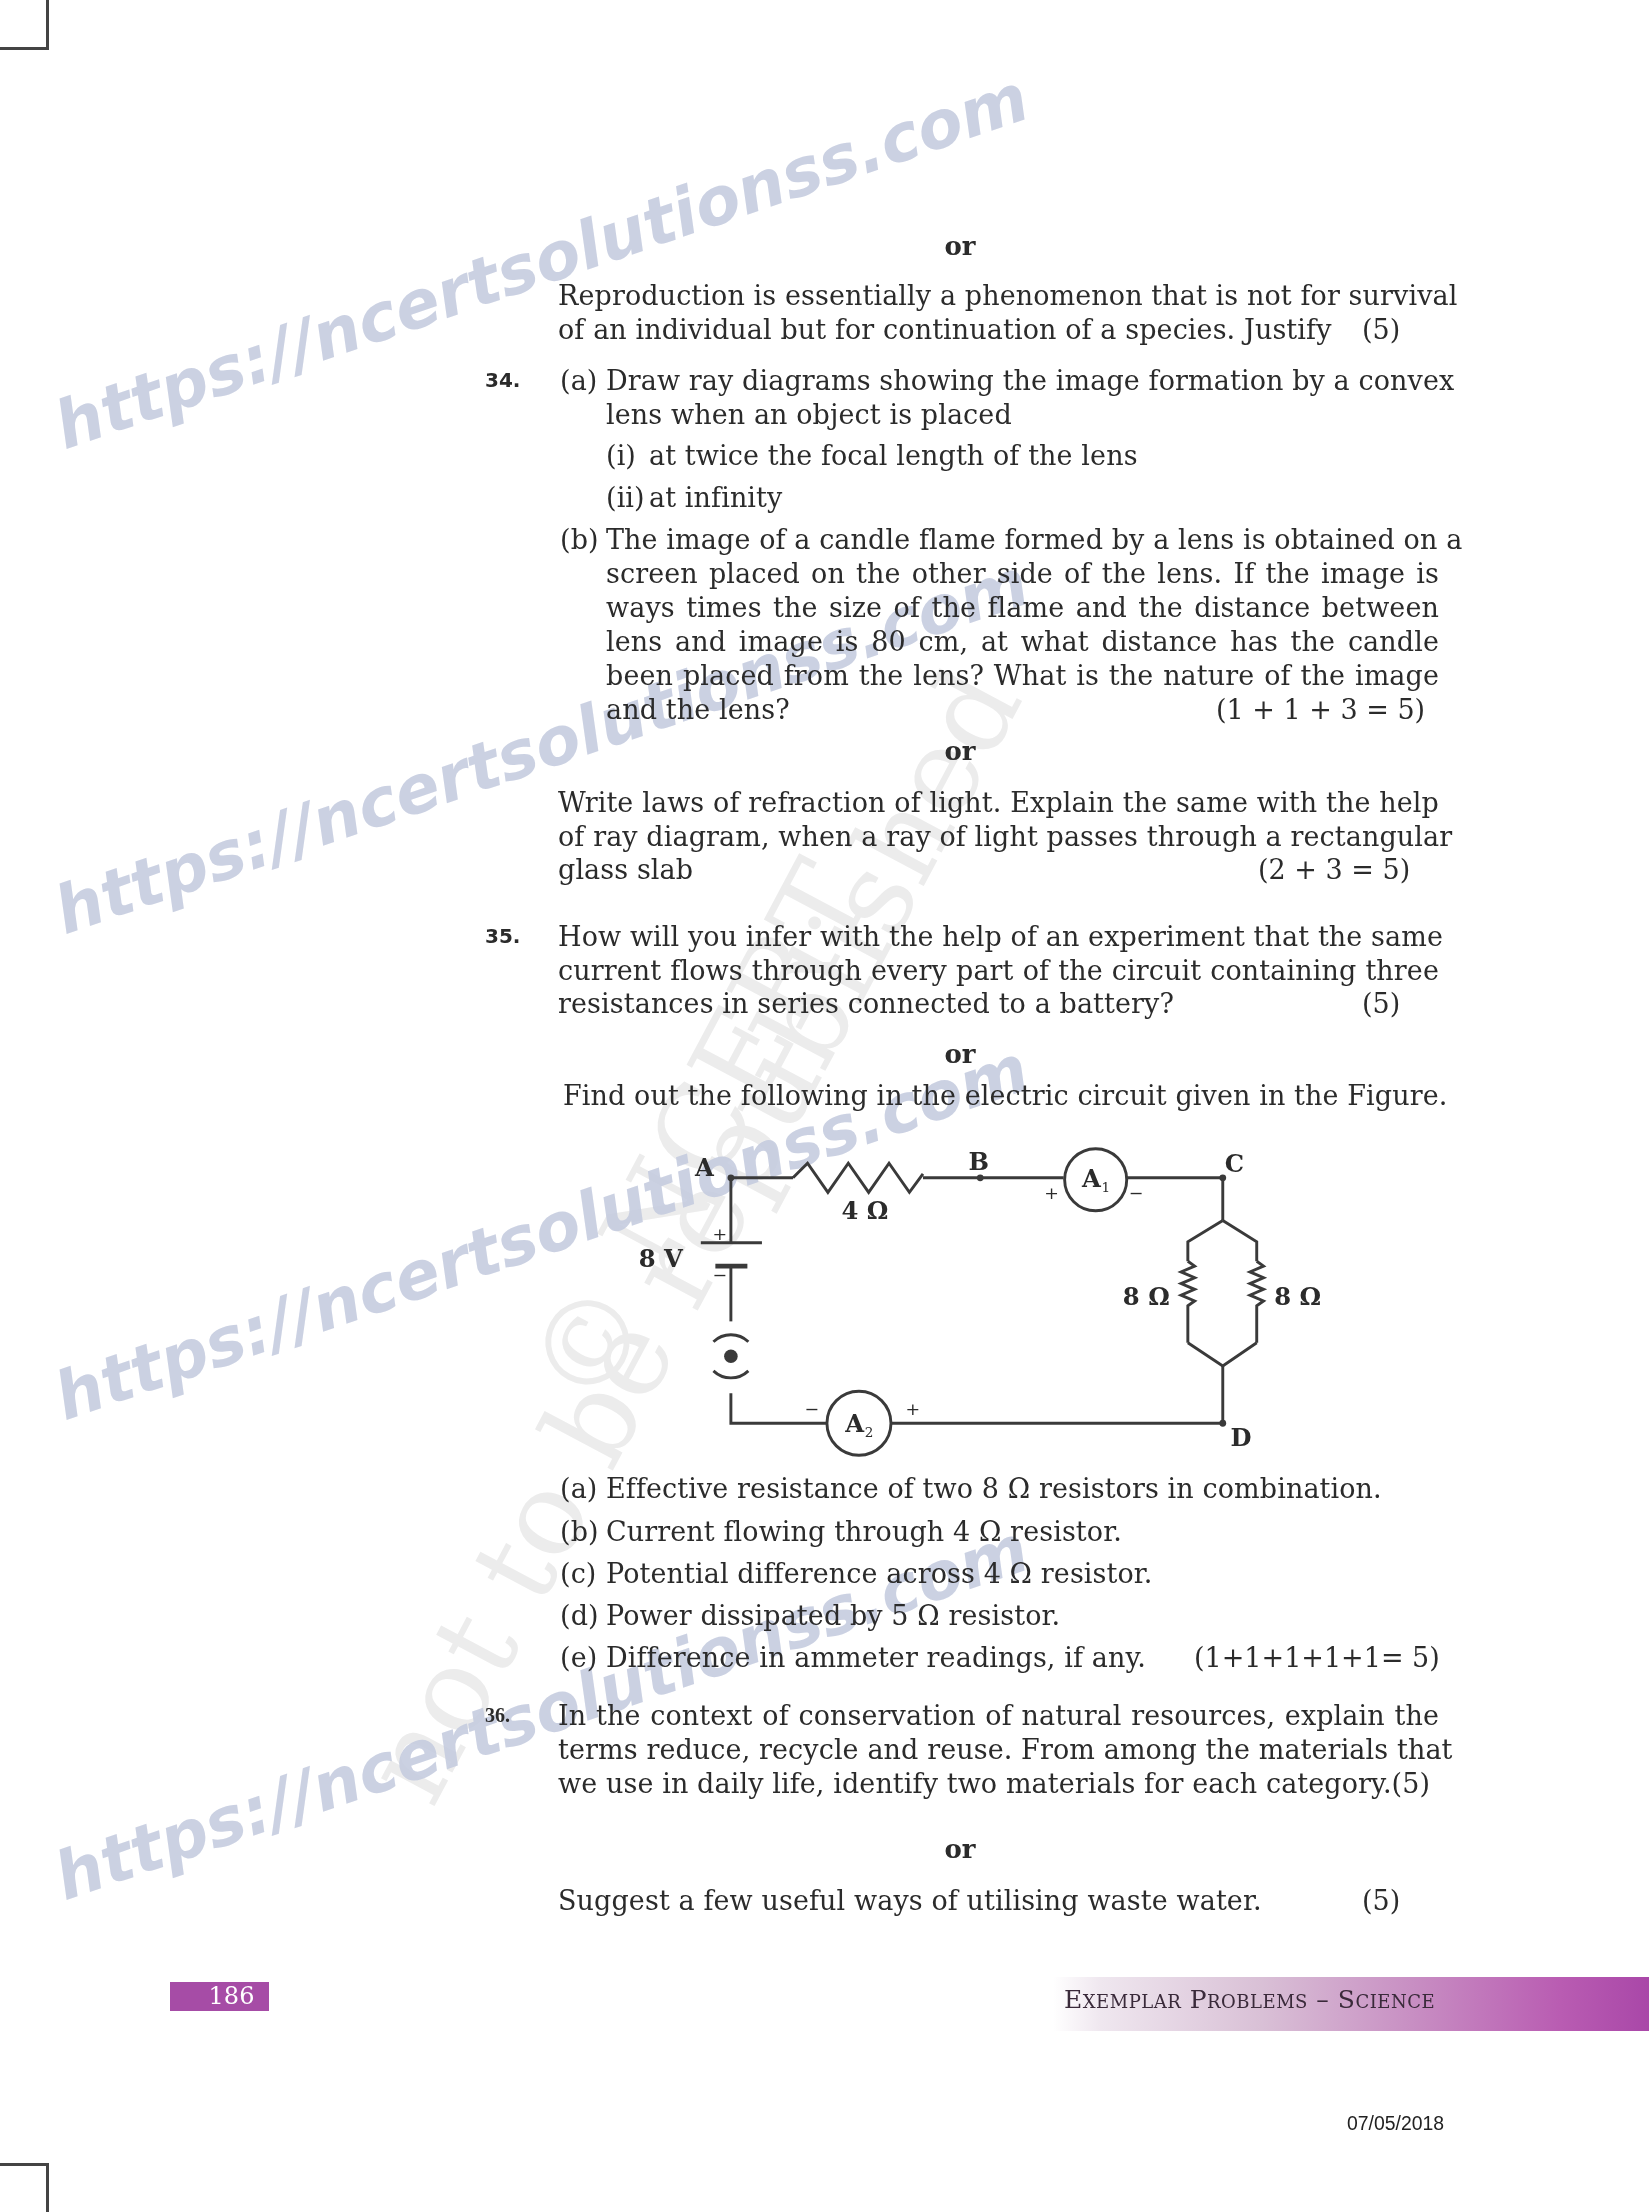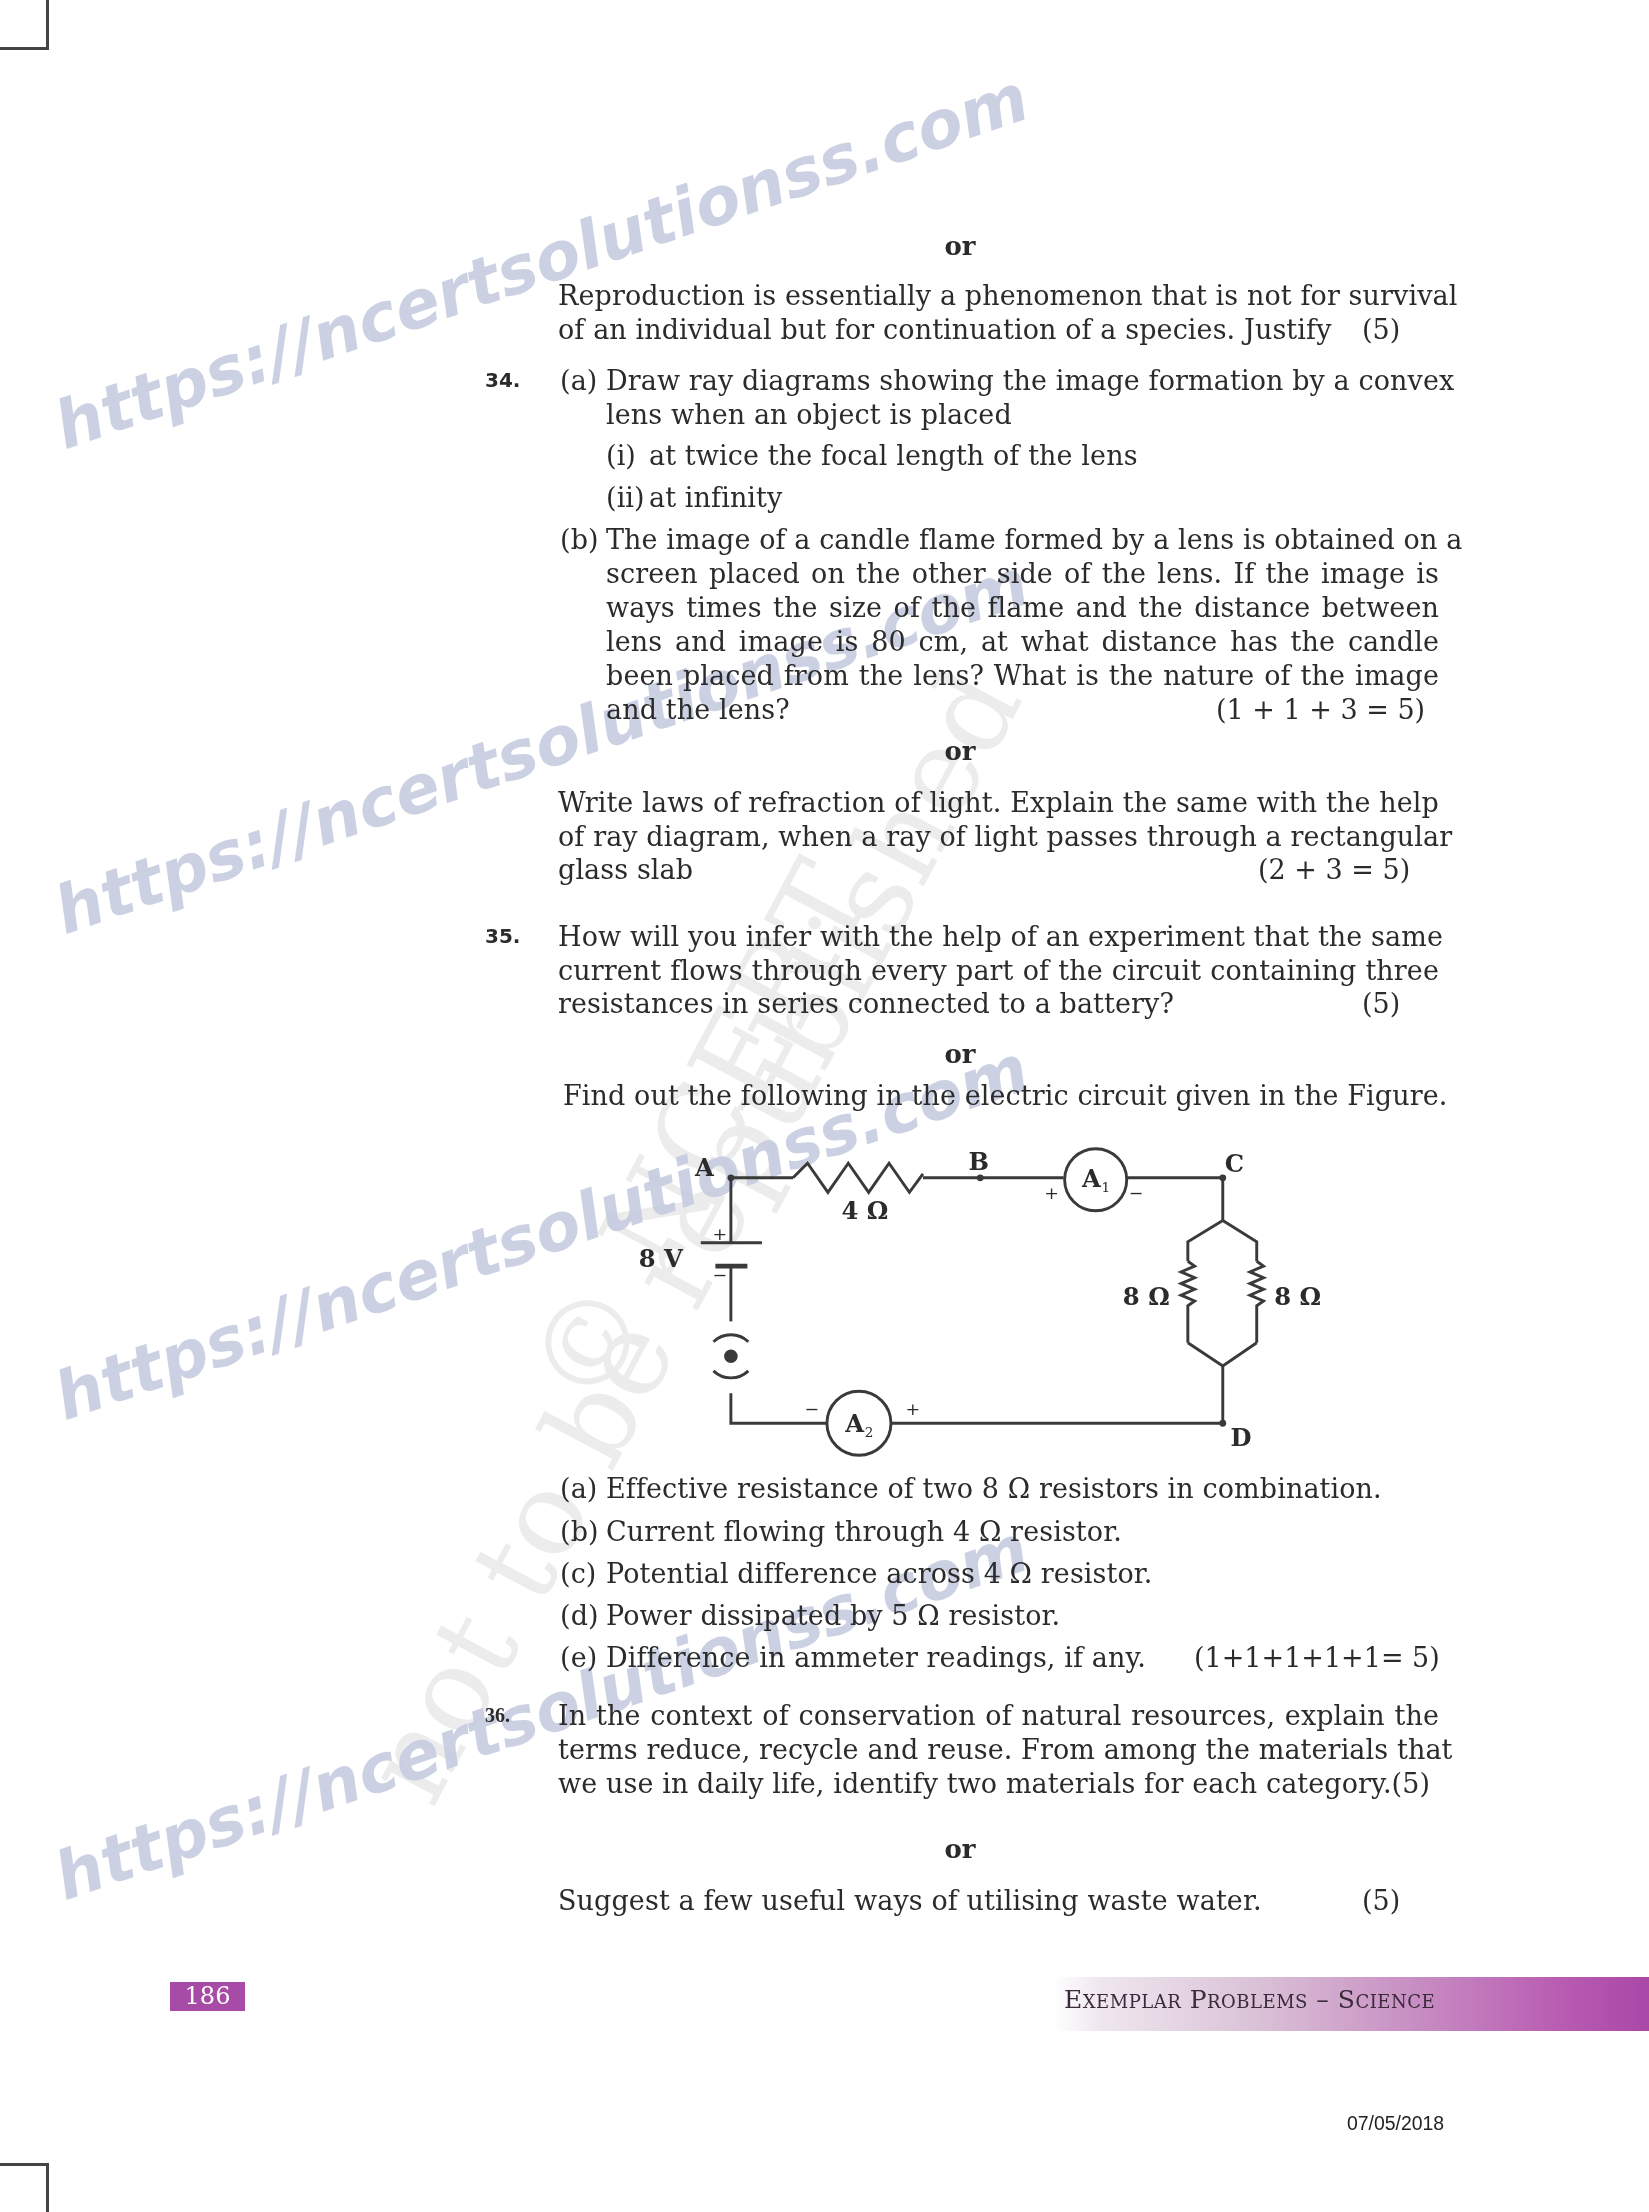--- a/index.html
+++ b/index.html
@@ -9,21 +9,21 @@
   .line { position:absolute; font-size:27px; line-height:35px; white-space:nowrap; letter-spacing:0.1px; }
   .just { text-align:justify; text-align-last:justify; }
   .qnum { position:absolute; font-family:"DejaVu Sans", "Liberation Sans", sans-serif; font-weight:bold; font-size:20px; line-height:35px; color:#2b2b2b; }
   .or { position:absolute; left:0; width:100%; text-align:center; font-weight:bold; font-size:26px; line-height:35px; }
   .marks { position:absolute; font-size:27px; line-height:35px; white-space:nowrap; }
   .wm { position:absolute; font-family:"DejaVu Sans", "Liberation Sans", sans-serif; font-weight:bold; font-style:italic;
         color:#c3cade; font-size:66px; white-space:nowrap; transform-origin:left bottom; transform:rotate(-19deg); opacity:0.85; }
   .wm2 { position:absolute; font-family:"DejaVu Serif", "Liberation Serif", serif; color:#ececec; white-space:nowrap; transform-origin:left bottom; }
   .corner { position:absolute; background:#444; }
   .page-badge { position:absolute; left:170px; top:1982px; width:75px; height:29px; background:#a64ca6; color:#fff;
-                font-size:24px; line-height:29px; text-align:center; }
+                font-size:24px; line-height:29px; text-align:center;padding-left:24px; }
   .footer-bar { position:absolute; left:1053px; top:1977px; width:597px; height:54px;
                 background:linear-gradient(90deg, rgba(255,255,255,0) 0%, #efe7ef 8%, #d9c0d6 35%, #c88fc3 60%, #b95cb2 85%, #a947a8 100%); }
   .footer-title { position:absolute; left:1064px; top:1982px; font-size:25px; line-height:35px; color:#3a2a3a; font-variant:small-caps; letter-spacing:0.5px; }
   .date { position:absolute; left:1347px; top:2112px; font-family:"Liberation Sans", "DejaVu Sans", sans-serif; font-size:19.4px; color:#222; }
   .ckt-label { font-family:"DejaVu Serif", "Liberation Serif", serif; font-size:25px; fill:#2b2b2b; }
   .ckt-bold { font-weight:bold; }
 </style>
 </head>
 <body>
 

